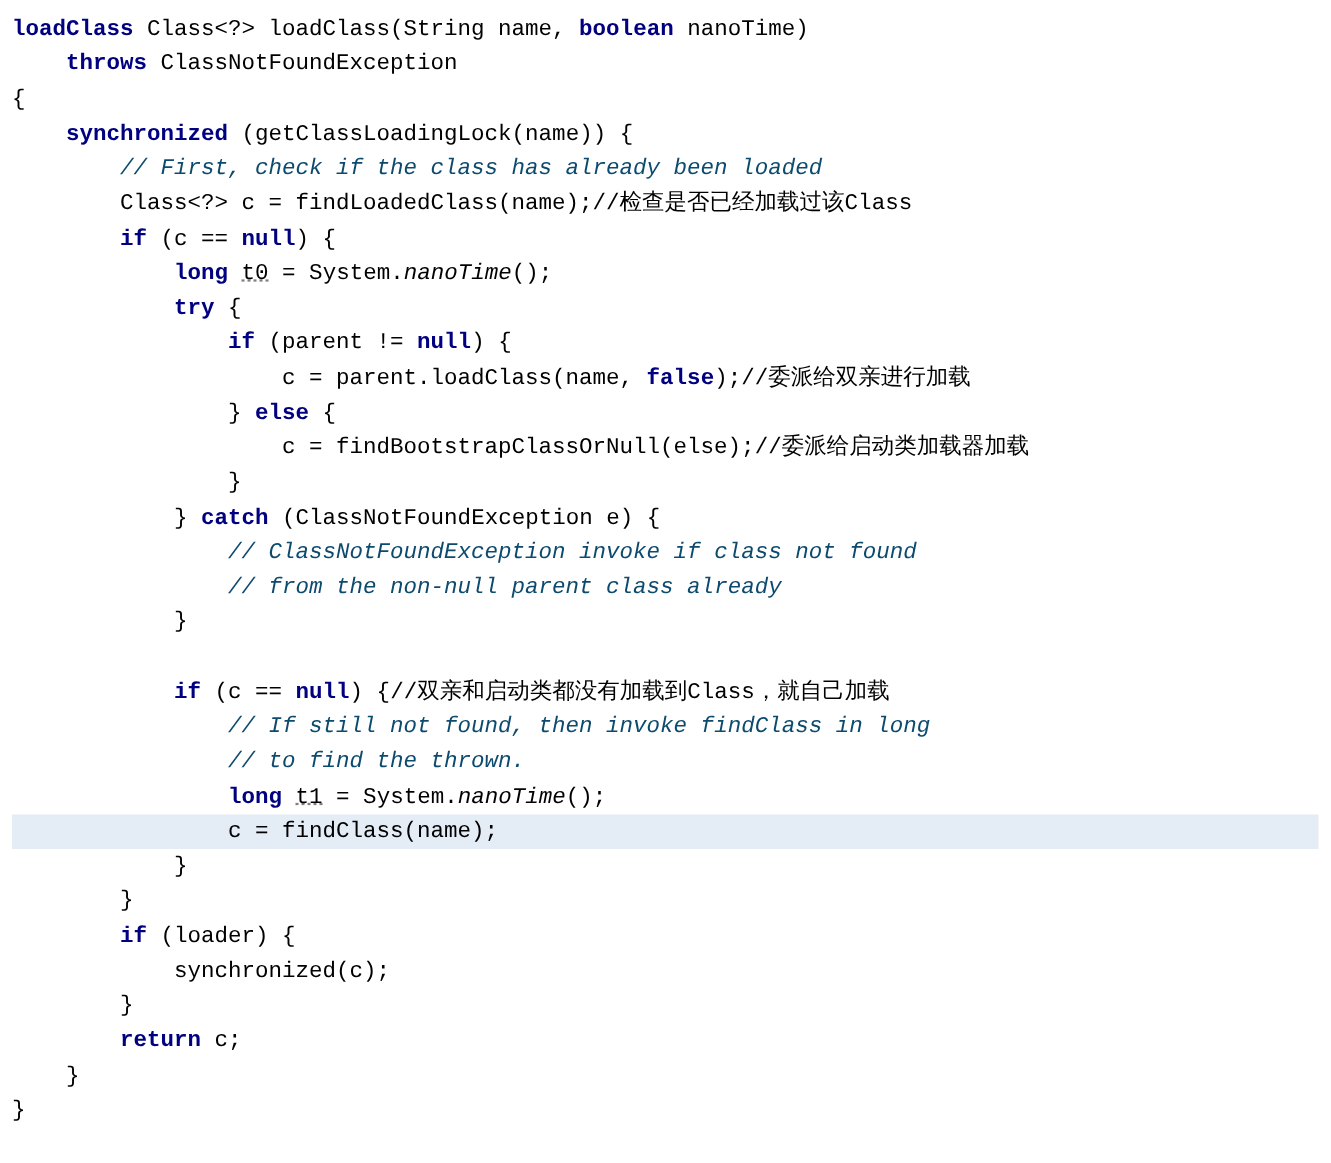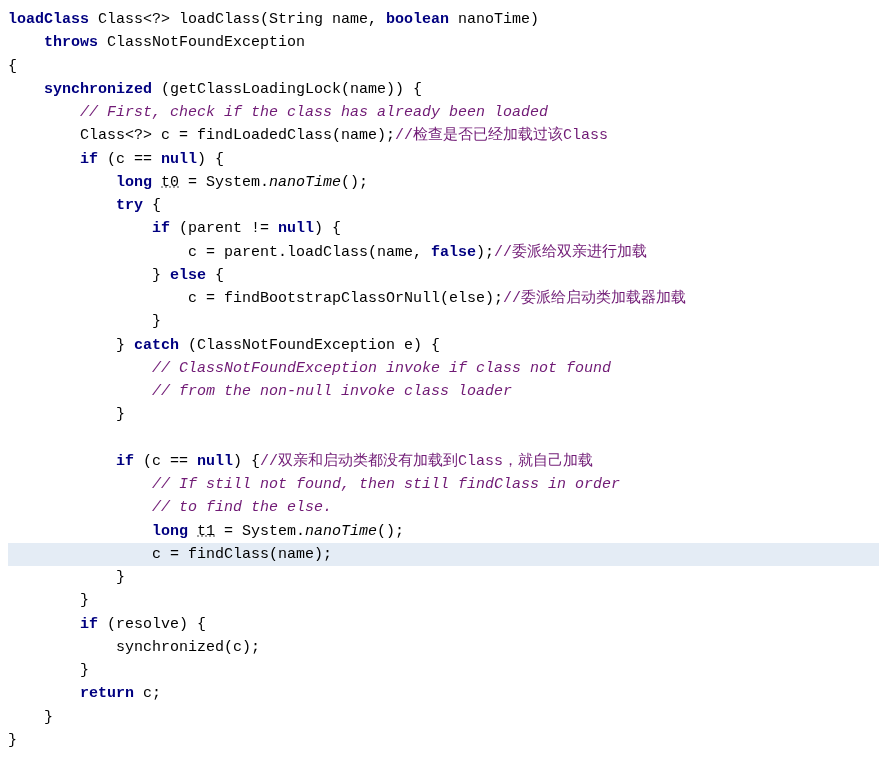--- a/index.html
+++ b/index.html
@@ -7,22 +7,22 @@
       padding: 8px;
       font-family: "Courier New", Consolas, monospace;
       font-size: 15px;
       line-height: 1.55;
       background: #ffffff;
       color: #000000;
       white-space: pre;
       position: relative;
     }
     .kw { color: #000080; font-weight: bold; }
-    .cmt { color: #701a75; font-style: italic; }
-    .cmt-zh { color: #701a75; font-style: normal; }
+    .cmt { color: #0c4a6e; font-style: italic; }
+    .cmt-zh { color: #000000; font-style: normal; }
     .underline-wave {
       text-decoration: underline dotted #808080;
     }
     .highlight-line {
       background: #e4ecf5;
       display: inline-block;
       width: 100%;
     }
   </style>
 </head>
@@ -35,29 +35,29 @@
 <span>        <span class="kw">if</span><span> (c == </span><span class="kw">null</span><span>) {</span></span>
 <span>            <span class="kw">long</span><span> </span><span class="underline-wave">t0</span><span> = System.</span><span style="font-style:italic">nanoTime</span><span>();</span></span>
 <span>            <span class="kw">try</span><span> {</span></span>
 <span>                <span class="kw">if</span><span> (parent != </span><span class="kw">null</span><span>) {</span></span>
 <span>                    <span>c = parent.loadClass(name, </span><span class="kw">false</span><span>);</span><span class="cmt-zh">//委派给双亲进行加载</span></span>
 <span>                <span>} </span><span class="kw">else</span><span> {</span></span>
 <span>                    <span>c = findBootstrapClassOrNull(else);</span><span class="cmt-zh">//委派给启动类加载器加载</span></span>
 <span>                <span>}</span></span>
 <span>            <span>} </span><span class="kw">catch</span><span> (ClassNotFoundException e) {</span></span>
 <span>                <span class="cmt">// ClassNotFoundException invoke if class not found</span></span>
-<span>                <span class="cmt">// from the non-null invoke class loader</span></span>
+<span>                <span class="cmt">// from the non-null parent class already</span></span>
 <span>            <span>}</span></span>
 <span></span>
 <span>            <span class="kw">if</span><span> (c == </span><span class="kw">null</span><span>) {</span><span class="cmt-zh">//双亲和启动类都没有加载到Class，就自己加载</span></span>
-<span>                <span class="cmt">// If still not found, then still findClass in order</span></span>
-<span>                <span class="cmt">// to find the else.</span></span>
+<span>                <span class="cmt">// If still not found, then invoke findClass in long</span></span>
+<span>                <span class="cmt">// to find the thrown.</span></span>
 <span>                <span class="kw">long</span><span> </span><span class="underline-wave">t1</span><span> = System.</span><span style="font-style:italic">nanoTime</span><span>();</span></span>
 <span class="highlight-line">                <span>c = findClass(name);</span></span>
 <span>            <span>}</span></span>
 <span>        <span>}</span></span>
-<span>        <span class="kw">if</span><span> (resolve) {</span></span>
+<span>        <span class="kw">if</span><span> (loader) {</span></span>
 <span>            <span>synchronized(c);</span></span>
 <span>        <span>}</span></span>
 <span>        <span class="kw">return</span><span> c;</span></span>
 <span>    <span>}</span></span>
 <span>}</span></div>
 
 
 </body></html>

